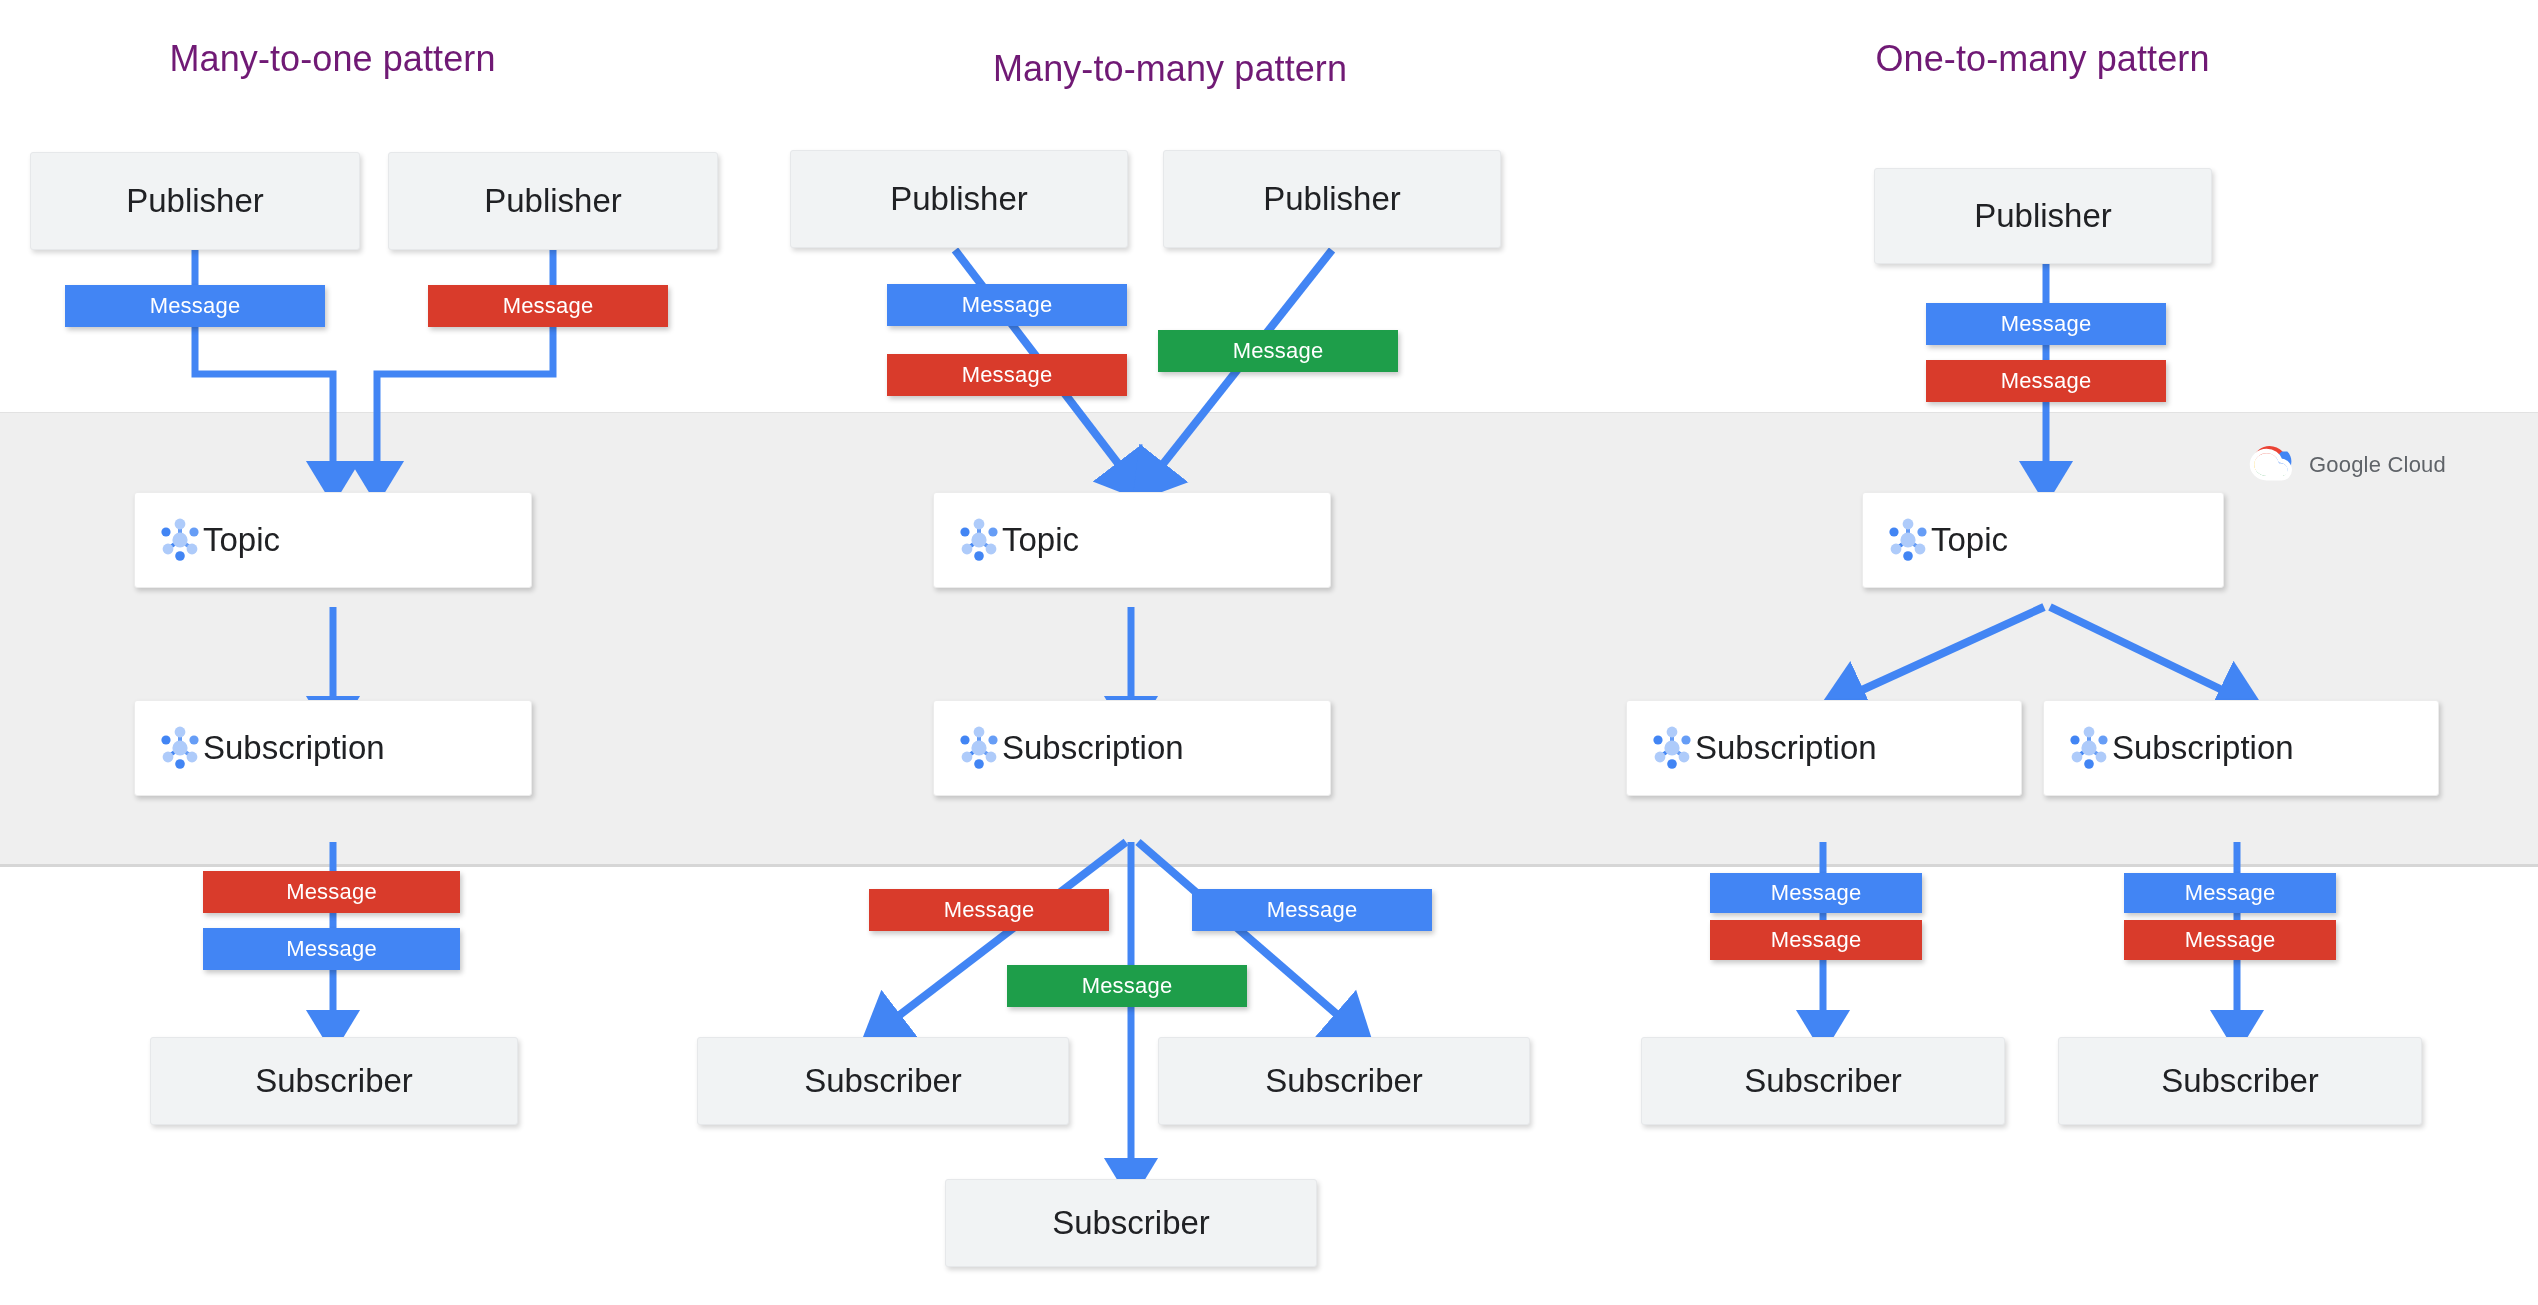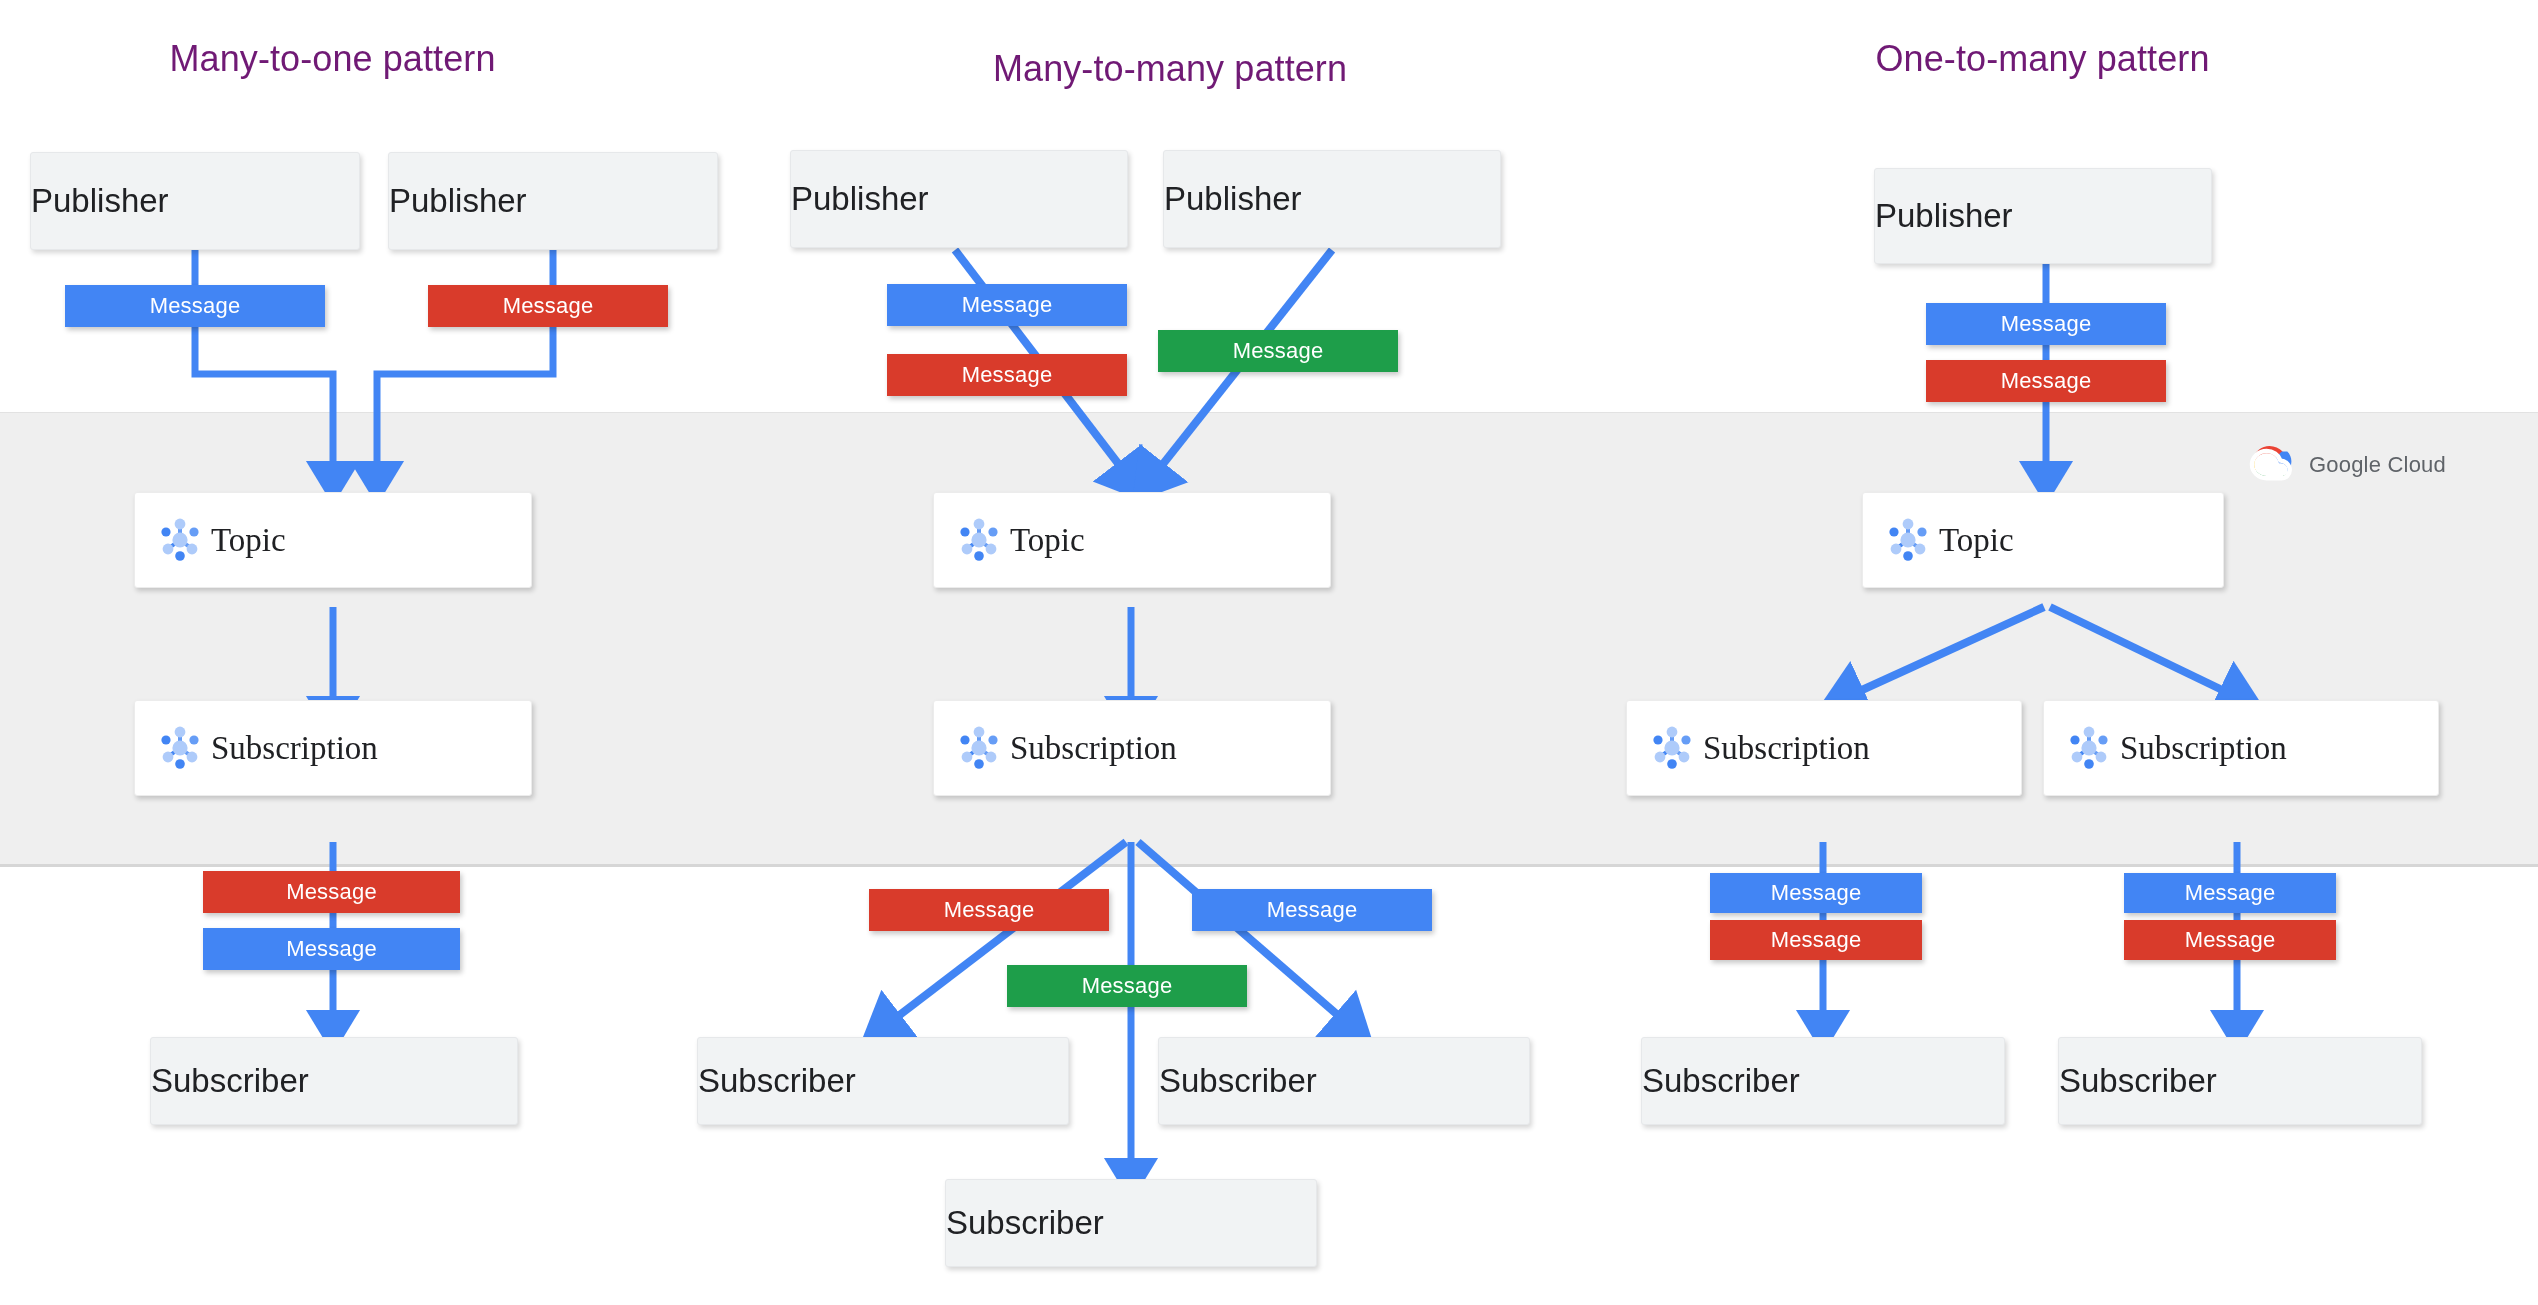--- a/index.html
+++ b/index.html
@@ -14,30 +14,30 @@
 
   
   #wires{position:absolute;left:0;top:0;width:2538px;height:1305px;}
 
   
   .col-title{position:absolute;font-size:36px;color:#701a75;white-space:nowrap;
              text-align:center;letter-spacing:.1px;}
 
   
   .node{position:absolute;box-sizing:border-box;display:flex;align-items:center;
-        border-radius:3px;}
+        justify-content:center;border-radius:3px;}
   .node .lbl{font-size:33px;color:#202124;white-space:nowrap;}
 
   .endpoint{background:#f1f3f4;border:1px solid #e6e8ea;
             box-shadow:2px 3px 5px rgba(0,0,0,.16);}
 
   .psnode{background:#ffffff;border:1px solid #ececec;
           box-shadow:2px 3px 5px rgba(0,0,0,.18);
           justify-content:flex-start;padding-left:22px;}
-  .psnode .lbl{margin-left:8px;font-family:Liberation Serif, serif;}
+  .psnode .lbl{margin-left:0;}
 
   
   .msg{position:absolute;box-sizing:border-box;display:flex;align-items:center;
        justify-content:center;box-shadow:2px 3px 5px rgba(0,0,0,.22);}
   .msg span{font-size:22px;color:#ffffff;white-space:nowrap;letter-spacing:.2px;}
   .msg.blue{background:#4285f4;}
   .msg.red{background:#d93b2b;}
   .msg.green{background:#1e9e4a;}
 
   

